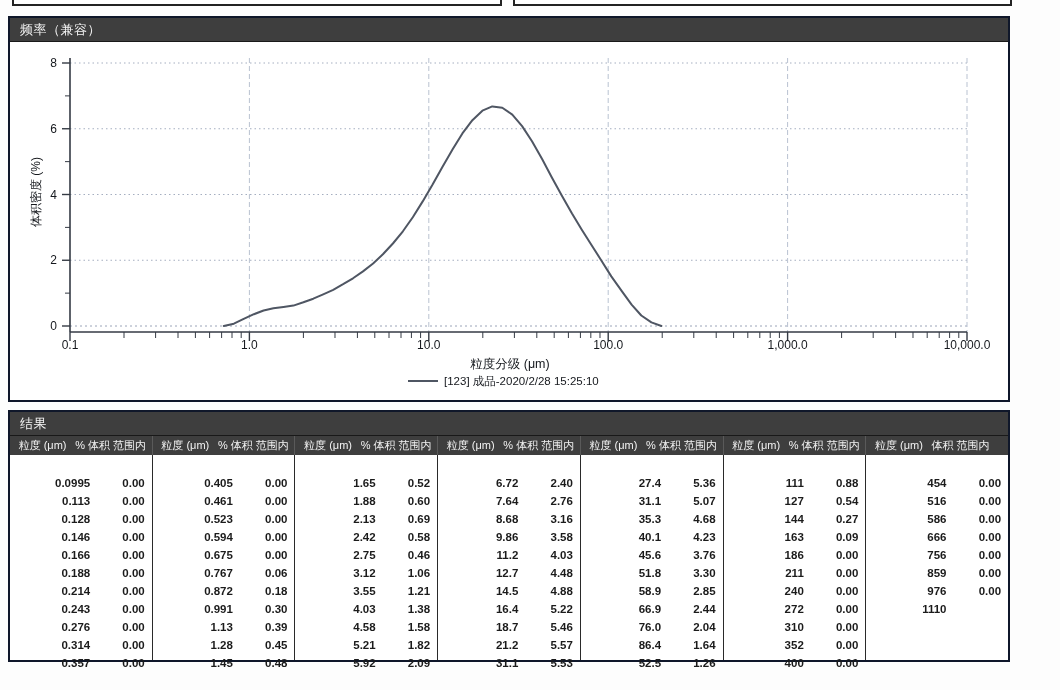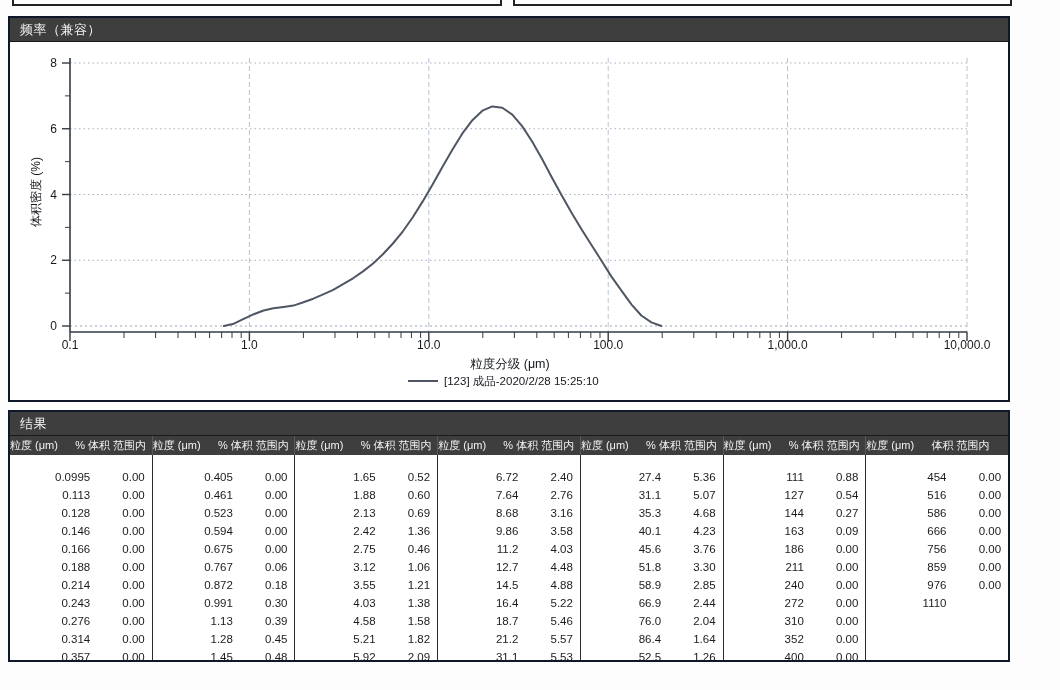--- a/index.html
+++ b/index.html
@@ -21,25 +21,25 @@
 
   .chart-panel { left:8px; top:16px; width:1002px; height:386px; }
   .chart-panel svg { display:block; }
 
   .results-panel { left:8px; top:410px; width:1002px; height:252px; }
 
   .colheads { display:flex; height:19px; background:#3e3e3e; color:#f2f2f2;
               font-size:11px; line-height:19px; }
   .colheads .group { flex:1 1 0; display:flex; border-left:1px solid #5a5a5a; }
   .colheads .group:first-child { border-left:none; }
-  .colheads .h-size { flex:0 0 46%; white-space:nowrap; }
+  .colheads .h-size { flex:0 0 46%; text-align:center; white-space:nowrap; }
   .colheads .h-pct  { flex:1 1 auto; white-space:nowrap; }
 
   .tbody { display:flex; height:205px; background:#fff; }
-  .tbody .group { flex:1 1 0; border-left:1.5px solid #2a2a2a; padding-top:13px; }
+  .tbody .group { flex:1 1 0; border-left:1.5px solid #2a2a2a; padding-top:19px;font-weight:bold; }
   .tbody .group:first-child { border-left:none; }
   .row { display:flex; height:18px; line-height:18px; font-size:11.5px; color:#1b1b1b; }
   .row .size { flex:0 0 58%; text-align:right; padding-right:2px; }
   .row .pct  { flex:1 1 auto; text-align:right; padding-right:7px; }
 </style>
 </head>
 <body>
 
 <div class="page">
 
@@ -272,21 +272,21 @@
           <div class="row">
             <span class="size">1.88</span>
             <span class="pct">0.60</span>
           </div>
           <div class="row">
             <span class="size">2.13</span>
             <span class="pct">0.69</span>
           </div>
           <div class="row">
             <span class="size">2.42</span>
-            <span class="pct">1.36</span>
+            <span class="pct">0.58</span>
           </div>
           <div class="row">
             <span class="size">2.75</span>
             <span class="pct">0.46</span>
           </div>
           <div class="row">
             <span class="size">3.12</span>
             <span class="pct">1.06</span>
           </div>
           <div class="row">

